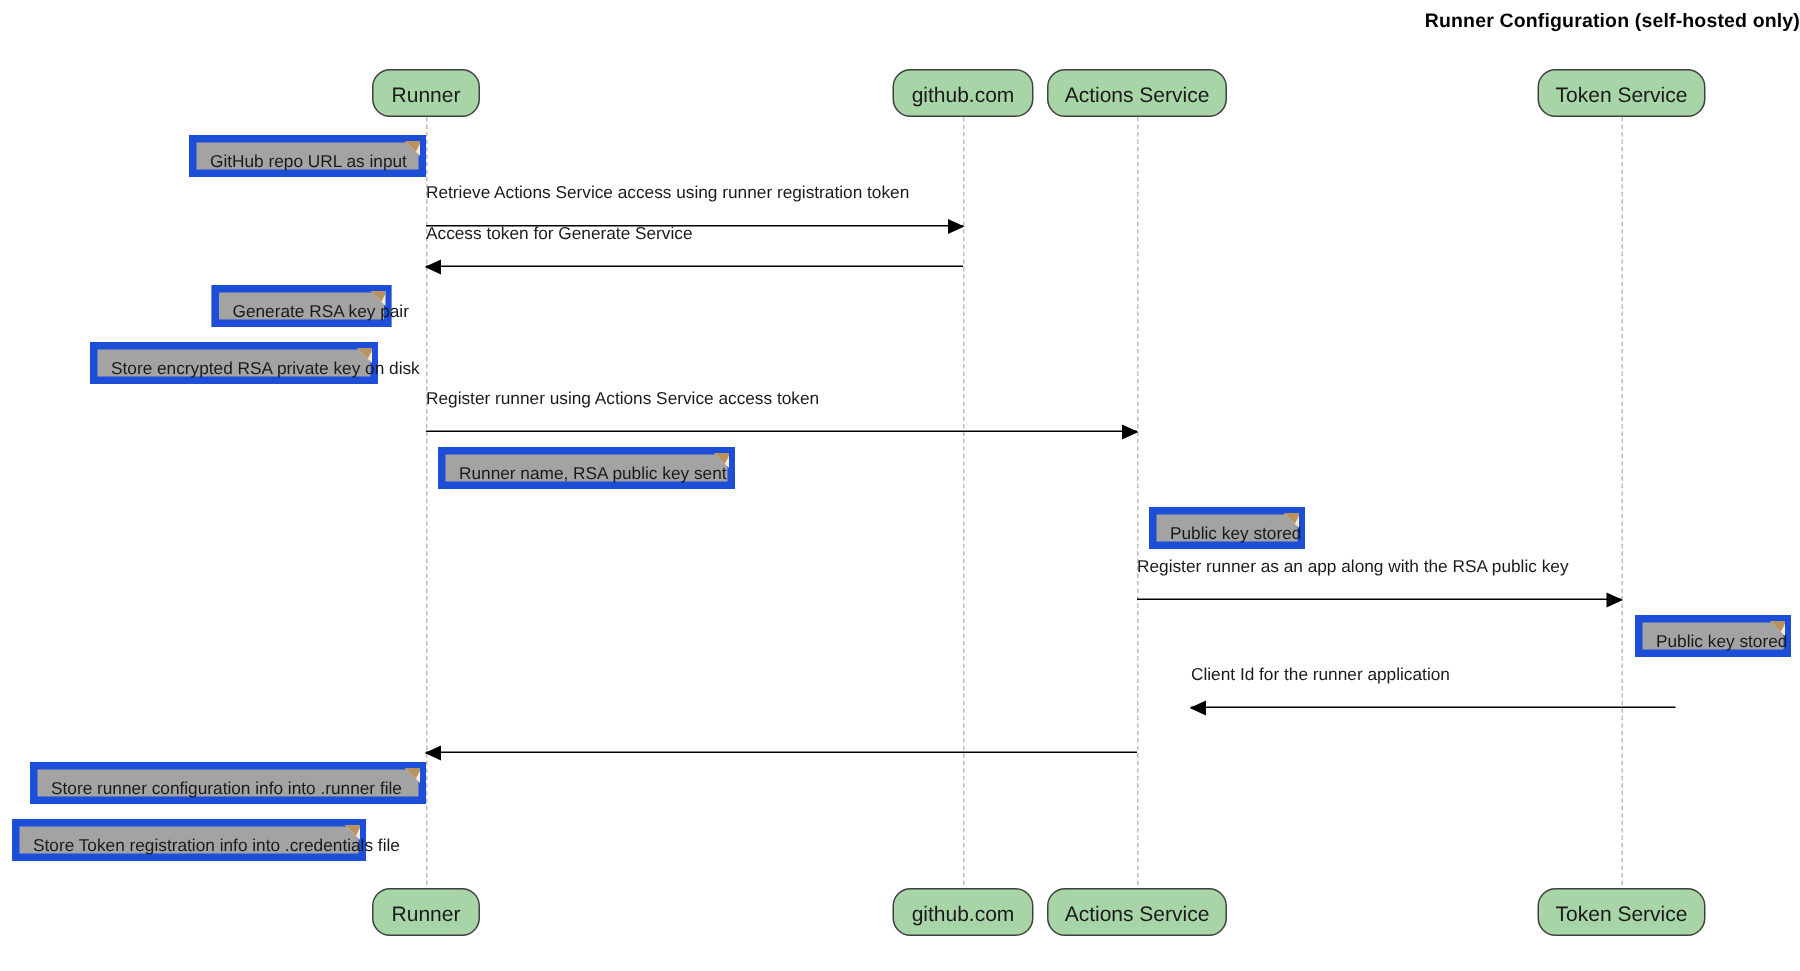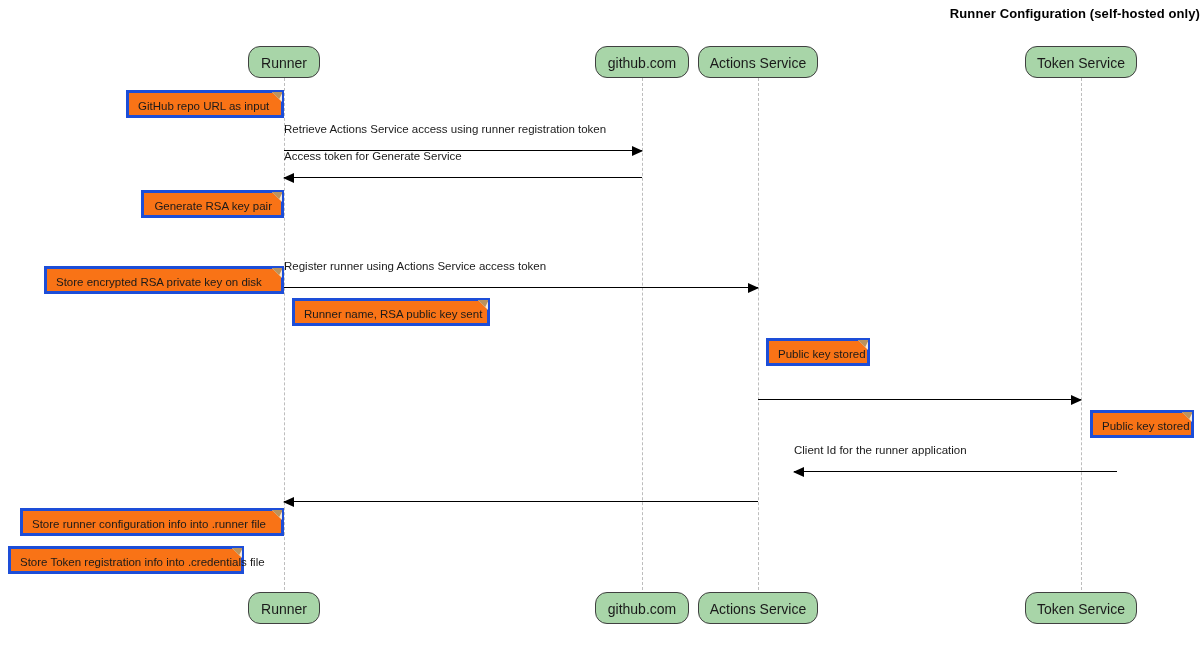--- a/index.html
+++ b/index.html
@@ -45,22 +45,22 @@
     line-height: 32px;
     text-align: center;
     font-size: 14px;
     color: #1a1a1a;
     white-space: nowrap;
     box-sizing: border-box;
   }
 
   .note {
     position: absolute;
-    background: #f97316;
-    border: 3px solid #1d4ed8;
+    background: #a3a3a3;
+    border: 5px solid #1d4ed8;
     box-sizing: border-box;
     height: 28px;
     line-height: 26px;
     padding: 0 9px;
     font-size: 11.5px;
     color: #1a1a1a;
     white-space: nowrap;
   }
   .note::before {
     content: "";
@@ -141,22 +141,22 @@
     <div class="participant" style="left: 1025px; width: 112px; top: 46px;">Token Service</div>
   </div>
 <div id="participants-bottom">
     <div class="participant" style="left: 248px; width: 72px; top: 592px;">Runner</div>
     <div class="participant" style="left: 595px; width: 94px; top: 592px;">github.com</div>
     <div class="participant" style="left: 698px; width: 120px; top: 592px;">Actions Service</div>
     <div class="participant" style="left: 1025px; width: 112px; top: 592px;">Token Service</div>
   </div>
 <div id="notes-layer">
     <div class="note" style="left: 126px; top: 90px; width: 158px;">GitHub repo URL as input</div>
-    <div class="note" style="left: 141px; top: 190px; width: 143px; text-align: right;">Generate RSA key pair</div>
-    <div class="note" style="left: 44px; top: 228px; width: 240px; margin-top: 38px;">Store encrypted RSA private key on disk</div>
+    <div class="note" style="left: 141px; top: 190px; width: 120px; text-align: right;">Generate RSA key pair</div>
+    <div class="note" style="left: 60px; top: 228px; width: 192px;">Store encrypted RSA private key on disk</div>
     <div class="note" style="left: 292px; top: 298px; width: 198px;">Runner name, RSA public key sent</div>
     <div class="note" style="left: 766px; top: 338px; width: 104px;">Public key stored</div>
     <div class="note" style="left: 1090px; top: 410px; width: 104px;">Public key stored</div>
     <div class="note" style="left: 20px; top: 508px; width: 264px;">Store runner configuration info into .runner file</div>
     <div class="note" style="left: 8px; top: 546px; width: 236px;">Store Token registration info into .credentials file</div>
   </div>
 <div id="messages-layer">
     <div class="msg to-right" style="left: 284px; width: 358px; top: 131px;">
       <div class="line"></div>
       <div class="head"></div>
@@ -168,20 +168,21 @@
       <div class="label">Access token for Generate Service</div>
     </div>
     <div class="msg to-right" style="left: 284px; width: 474px; top: 268px;">
       <div class="line"></div>
       <div class="head"></div>
       <div class="label">Register runner using Actions Service access token</div>
     </div>
     <div class="msg to-right" style="left: 758px; width: 323px; top: 380px;">
       <div class="line"></div>
       <div class="head"></div>
+      <div class="label">Register runner as an app along with the RSA public key</div>
     </div>
     <div class="msg to-left" style="left: 758px; width: 323px; top: 452px; margin-left: 36px;">
       <div class="line"></div>
       <div class="head"></div>
       <div class="label">Client Id for the runner application</div>
     </div>
     <div class="msg to-left" style="left: 284px; width: 474px; top: 482px;">
       <div class="line"></div>
       <div class="head"></div>
     </div>

